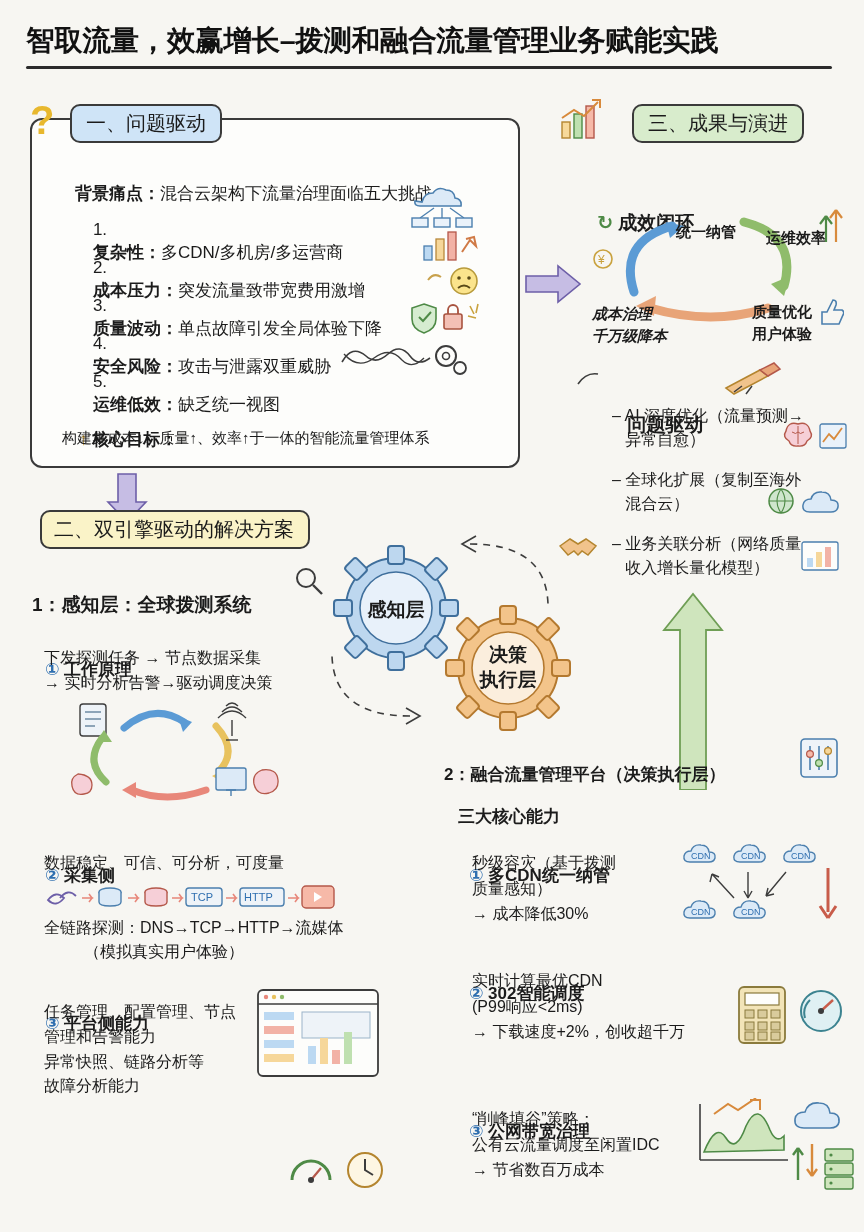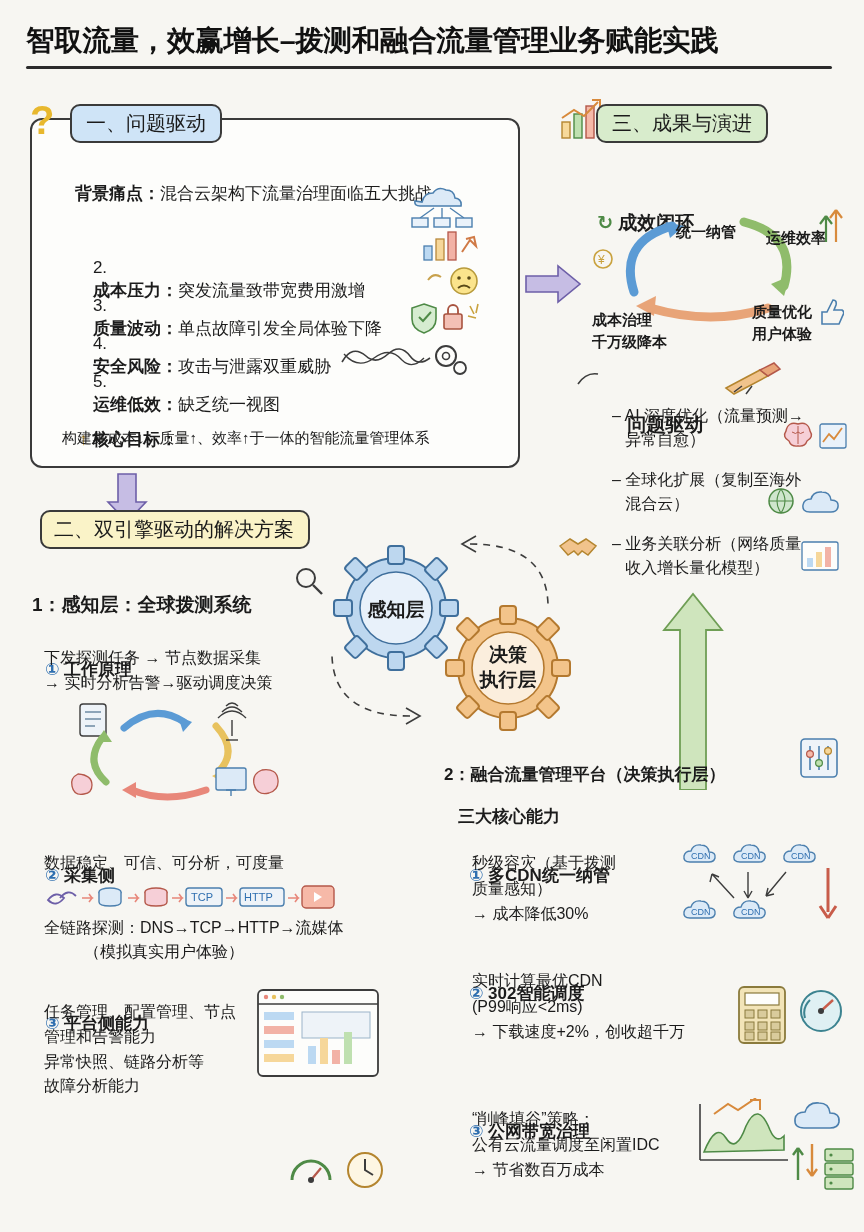--- a/index.html
+++ b/index.html
@@ -77,20 +77,24 @@
   </svg>
 
   <div class="hdr blue" style="left:70px;top:104px;">
     <span>一、问题驱动</span>
   </div>
 
   <div class="txt s17" style="left:56px;top:160px;">
     <span class="b">背景痛点：</span><span>混合云架构下流量治理面临五大挑战</span>
   </div>
 
+  <div class="txt s17" style="left:74px;top:196px;">
+    <span>1.</span>
+    <span class="b">复杂性：</span><span>多CDN/多机房/多运营商</span>
+  </div>
   <div class="txt s17" style="left:74px;top:234px;">
     <span>2.</span>
     <span class="b">成本压力：</span><span>突发流量致带宽费用激增</span>
   </div>
   <div class="txt s17" style="left:74px;top:272px;">
     <span>3.</span>
     <span class="b">质量波动：</span><span>单点故障引发全局体验下降</span>
   </div>
   <div class="txt s17" style="left:74px;top:310px;">
     <span>4.</span>
@@ -156,42 +160,42 @@
   </svg>
 
   <svg class="icon" style="left:556px;top:96px;" width="50" height="46" viewBox="0 0 50 46">
     <rect x="6" y="26" width="8" height="16" fill="#f7d99a" stroke="#b4852f" stroke-width="1.4"></rect>
     <rect x="18" y="18" width="8" height="24" fill="#bfe0b0" stroke="#4e8a46" stroke-width="1.4"></rect>
     <rect x="30" y="10" width="8" height="32" fill="#f6b9a8" stroke="#b4584a" stroke-width="1.4"></rect>
     <path d="M6 22 l12-8 l10 6 l14-14" fill="none" stroke="#d88a3c" stroke-width="2"></path>
     <path d="M36 4 h8 v8" fill="none" stroke="#d88a3c" stroke-width="2"></path>
   </svg>
 
-  <div class="hdr green" style="left:596px;top:104px;">
+  <div class="hdr green" style="left:632px;top:104px;">
     <span>三、成果与演进</span>
   </div>
 
   <div class="txt s19 b" style="left:576px;top:164px;">
     <span style="color:#4e8a46;">↻</span> <span>成效闭环</span>
   </div>
 
   <svg class="icon" style="left:592px;top:196px;" width="250" height="130" viewBox="0 0 250 130">
     <path d="M42 96 q-16-50 38-66" fill="none" stroke="#5b9bd5" stroke-width="9" stroke-linecap="round"></path>
     <path d="M74 26 l18 4 l-14 12 z" fill="#5b9bd5"></path>
     <path d="M152 26 q54 14 40 64" fill="none" stroke="#8fbc6b" stroke-width="9" stroke-linecap="round"></path>
     <path d="M198 80 l-6 20 l-13-12 z" fill="#8fbc6b"></path>
     <path d="M176 112 q-56 18-118 0" fill="none" stroke="#e8a478" stroke-width="9" stroke-linecap="round"></path>
     <path d="M64 100 l-20 10 l18 10 z" fill="#e8a478"></path>
   </svg>
 
   <div class="txt s15 b" style="left:676px;top:202px;">统一纳管</div>
   <div class="txt s15 b" style="left:766px;top:208px;">运维效率</div>
   <div class="txt s15 b" style="left:752px;top:281px;line-height:1.45;">质量优化
 用户体验</div>
-  <div class="txt s15 b" style="left:592px;top:289px;line-height:1.45;">成本治理
+  <div class="txt s15 b" style="left:592px;top:283px;line-height:1.45;font-style:italic;">成本治理
 千万级降本</div>
 
   <svg class="icon" style="left:818px;top:206px;" width="28" height="40" viewBox="0 0 28 40">
     <path d="M8 36 v-24 M8 10 l-6 8 M8 10 l6 8" stroke="#4e8a46" stroke-width="2.2" fill="none"></path>
     <path d="M18 36 v-30 M18 4 l-6 8 M18 4 l6 8" stroke="#d88a3c" stroke-width="2.2" fill="none"></path>
   </svg>
   <svg class="icon" style="left:816px;top:296px;" width="28" height="30" viewBox="0 0 28 30">
     <path d="M6 28 v-12 h5 l6-12 q4 0 3 5 l-2 5 h8 q3 2 1 5 l-4 9z" fill="none" stroke="#4b7fae" stroke-width="1.6"></path>
   </svg>
   <svg class="icon" style="left:592px;top:248px;" width="22" height="26" viewBox="0 0 22 26">

